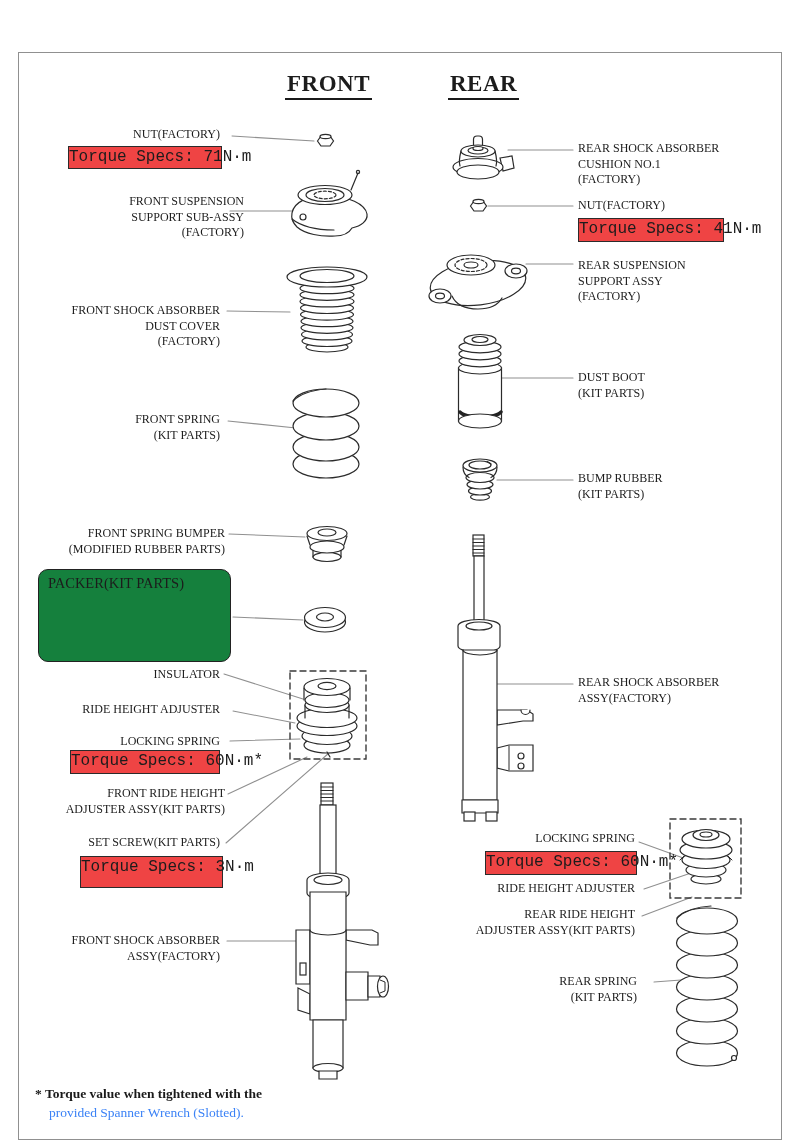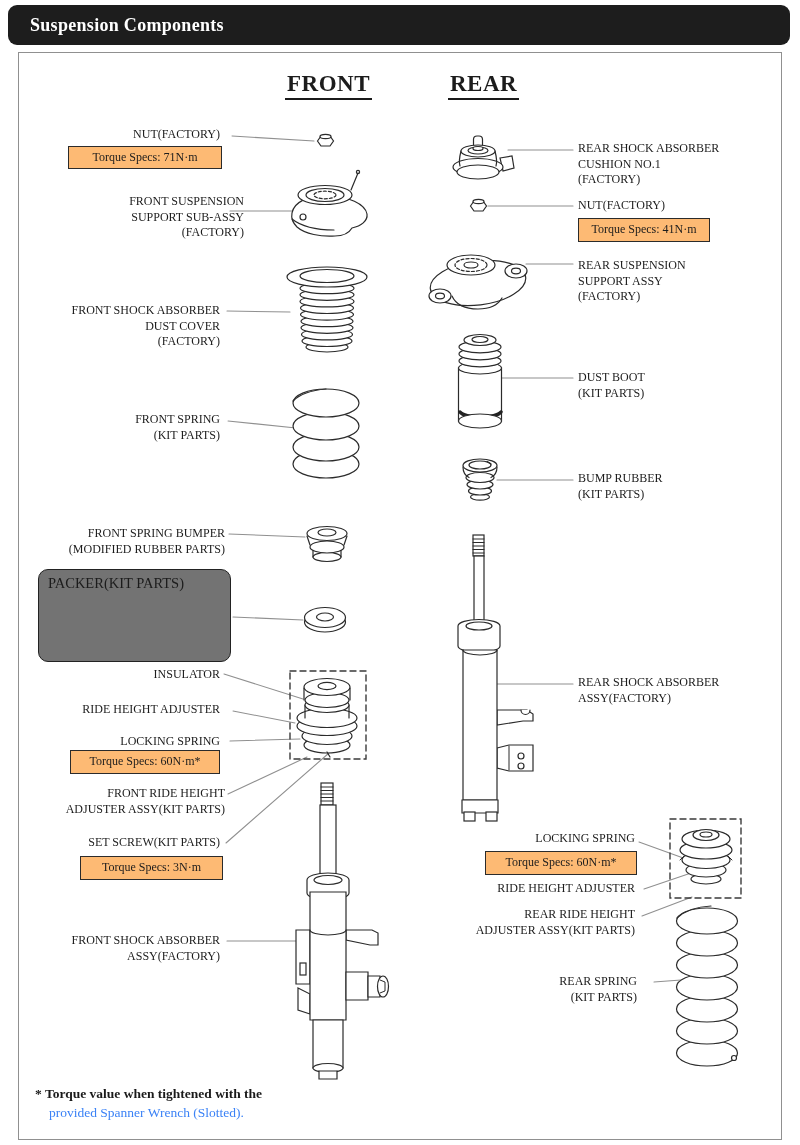--- a/index.html
+++ b/index.html
@@ -8,37 +8,34 @@
   .header{position:absolute;left:8px;top:5px;width:782px;height:40px;background:#1d1d1d;
           border-radius:9px;display:flex;align-items:center;box-sizing:border-box;padding-left:22px;}
   .header .t{color:#ffffff;font-weight:bold;font-size:18px;letter-spacing:.3px;}
   .canvas{position:absolute;left:18px;top:52px;width:764px;height:1088px;
           border:1.5px solid #909090;box-sizing:border-box;background:#fff;}
   svg.art{position:absolute;left:0;top:0;pointer-events:none;}
   .h2{position:absolute;font-weight:bold;font-size:23px;letter-spacing:.5px;
       border-bottom:2.5px solid #1a1a1a;padding:0 2px 1px 2px;}
   .lbl{position:absolute;font-size:12px;line-height:15.5px;white-space:pre-line;}
   .r{text-align:right;}
-  .tq{position:absolute;border:1.4px solid #2b2b2b;background:#fdba74;font-size:12px;
-      line-height:21px;text-align:center;box-sizing:border-box;white-space:nowrap;}
+  .tq{position:absolute;border:1.4px solid #2b2b2b;background:#ef4444;font-size:16px;
+      line-height:21px;text-align:center;box-sizing:border-box;white-space:nowrap;font-family:Liberation Mono, monospace;}
   .pkbox{position:absolute;left:38px;top:569px;width:193px;height:93px;border:1.6px solid #222;
-         border-radius:10px;box-sizing:border-box;padding:5px 8px 0 9px;background:#737373;}
+         border-radius:10px;box-sizing:border-box;padding:5px 8px 0 9px;background:#15803d;}
   .pkt{font-size:14.5px;}
   .pkn{font-size:13px;line-height:17.5px;white-space:pre-line;margin-top:2px;}
   .fn1{position:absolute;left:35px;top:1086px;font-size:13.5px;font-weight:bold;color:#1a1a1a;}
   .fn2{position:absolute;left:49px;top:1105px;font-size:13.5px;color:#3b82f6;}
 </style>
 </head>
 <body>
 
 <div class="page">
 
-  <div class="header">
-    <span class="t">Suspension Components</span>
-  </div>
 
   <div class="canvas"></div>
 
   <svg class="art" width="800" height="1145" viewBox="0 0 800 1145" stroke="#2b2b2b" stroke-width="1.2" fill="none" stroke-linecap="round">
 
     <g stroke="#909090" stroke-width="1.1">
       <line x1="232" y1="136" x2="314" y2="141"></line>
       <line x1="230" y1="211" x2="293" y2="211"></line>
       <line x1="227" y1="311" x2="290" y2="312"></line>
       <line x1="228" y1="421" x2="296" y2="428"></line>
@@ -267,29 +264,29 @@
     <div class="pkt">PACKER(KIT PARTS)</div>
   </div>
 
   <div class="lbl r" style="left:20px;top:667px;width:200px;">INSULATOR</div>
   <div class="lbl r" style="left:20px;top:702px;width:200px;">RIDE HEIGHT ADJUSTER</div>
   <div class="lbl r" style="left:20px;top:734px;width:200px;">LOCKING SPRING</div>
   <div class="tq" style="left:70px;top:750px;width:150px;height:24px;">Torque Specs: 60N·m*</div>
   <div class="lbl r" style="left:20px;top:786px;width:205px;">FRONT RIDE HEIGHT
 ADJUSTER ASSY(KIT PARTS)</div>
   <div class="lbl r" style="left:20px;top:835px;width:200px;">SET SCREW(KIT PARTS)</div>
-  <div class="tq" style="left:80px;top:856px;width:143px;height:24px;">Torque Specs: 3N·m</div>
+  <div class="tq" style="left:80px;top:856px;width:143px;height:32px;">Torque Specs: 3N·m</div>
   <div class="lbl r" style="left:20px;top:933px;width:200px;">FRONT SHOCK ABSORBER
 ASSY(FACTORY)</div>
 
   <div class="lbl" style="left:578px;top:141px;width:200px;">REAR SHOCK ABSORBER
 CUSHION NO.1
 (FACTORY)</div>
   <div class="lbl" style="left:578px;top:198px;width:200px;">NUT(FACTORY)</div>
-  <div class="tq" style="left:578px;top:218px;width:132px;height:24px;text-align:center;">Torque Specs: 41N·m</div>
+  <div class="tq" style="left:578px;top:218px;width:146px;height:24px;text-align:center;">Torque Specs: 41N·m</div>
   <div class="lbl" style="left:578px;top:258px;width:200px;">REAR SUSPENSION
 SUPPORT ASSY
 (FACTORY)</div>
   <div class="lbl" style="left:578px;top:370px;width:200px;">DUST BOOT
 (KIT PARTS)</div>
   <div class="lbl" style="left:578px;top:471px;width:200px;">BUMP RUBBER
 (KIT PARTS)</div>
   <div class="lbl" style="left:578px;top:675px;width:200px;">REAR SHOCK ABSORBER
 ASSY(FACTORY)</div>
   <div class="lbl r" style="left:432px;top:831px;width:203px;">LOCKING SPRING</div>

